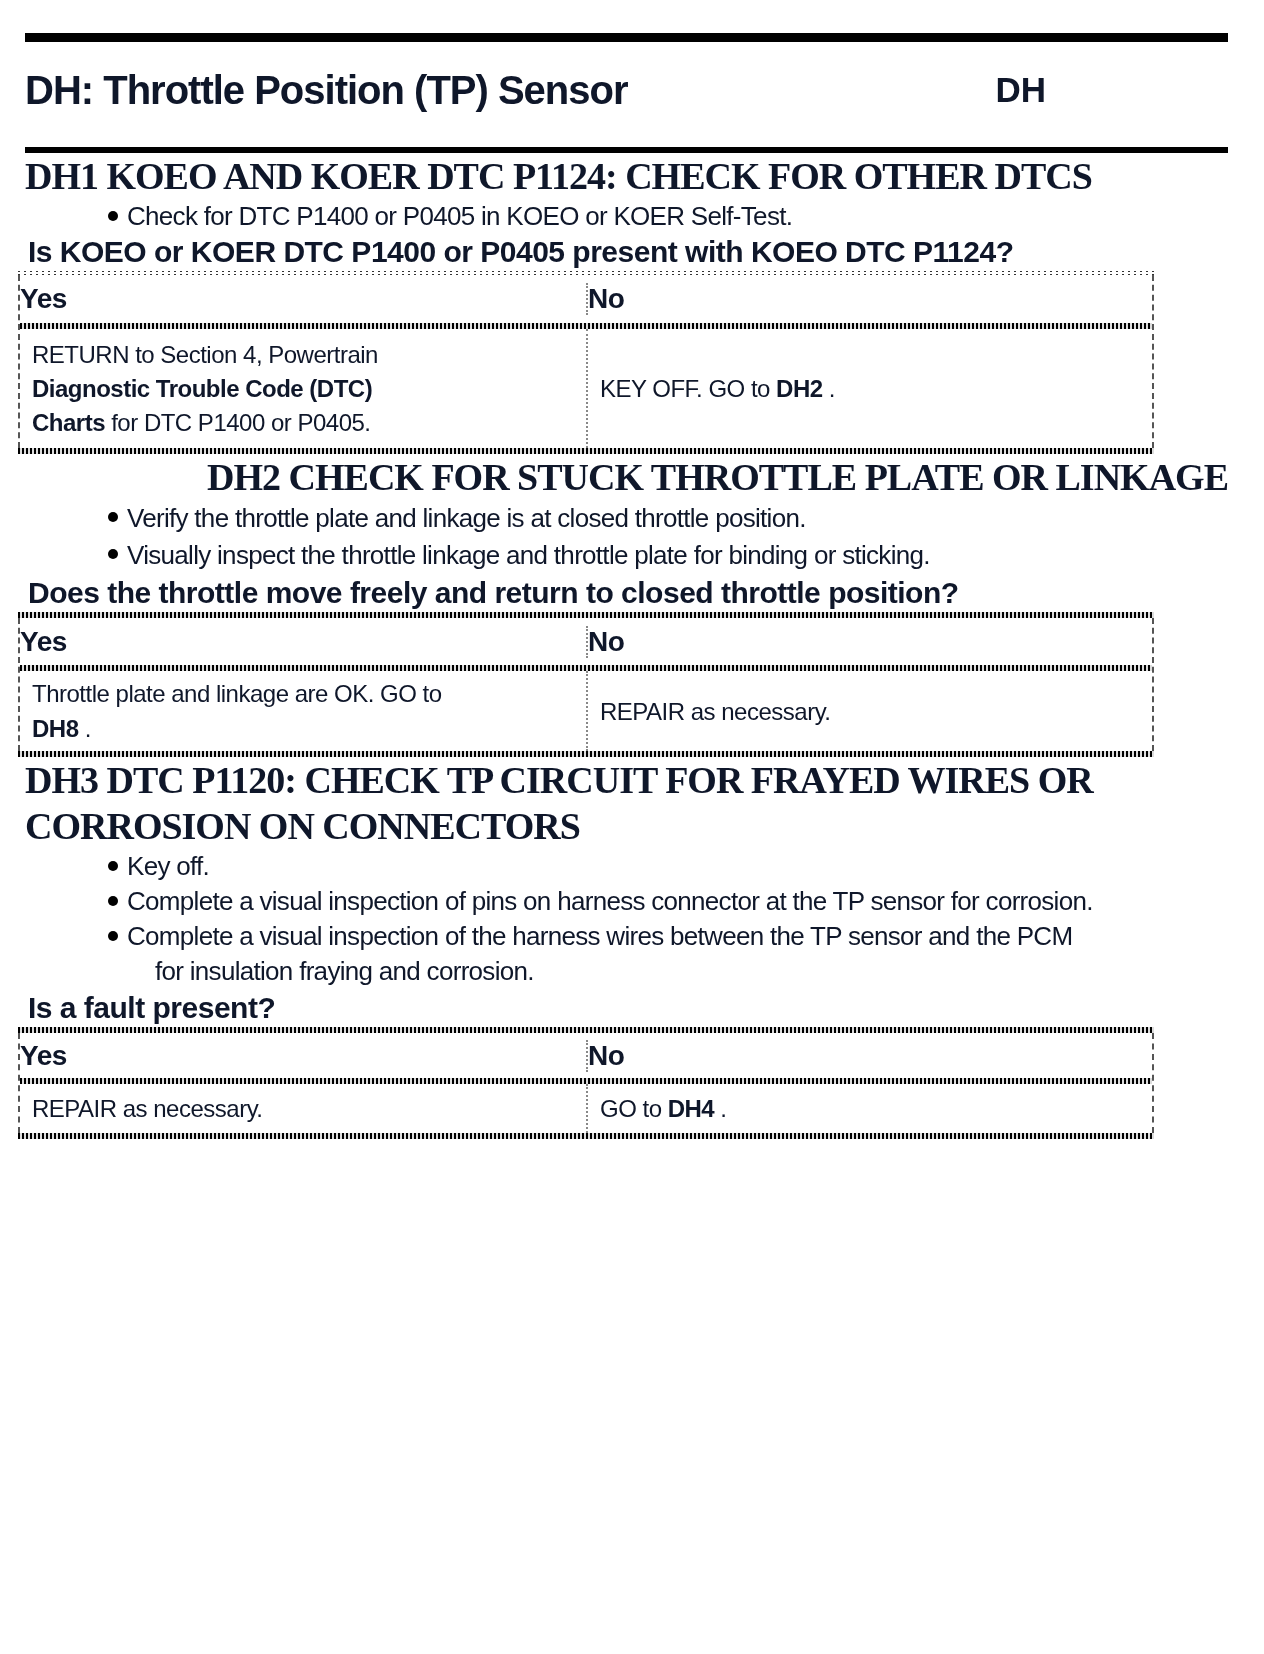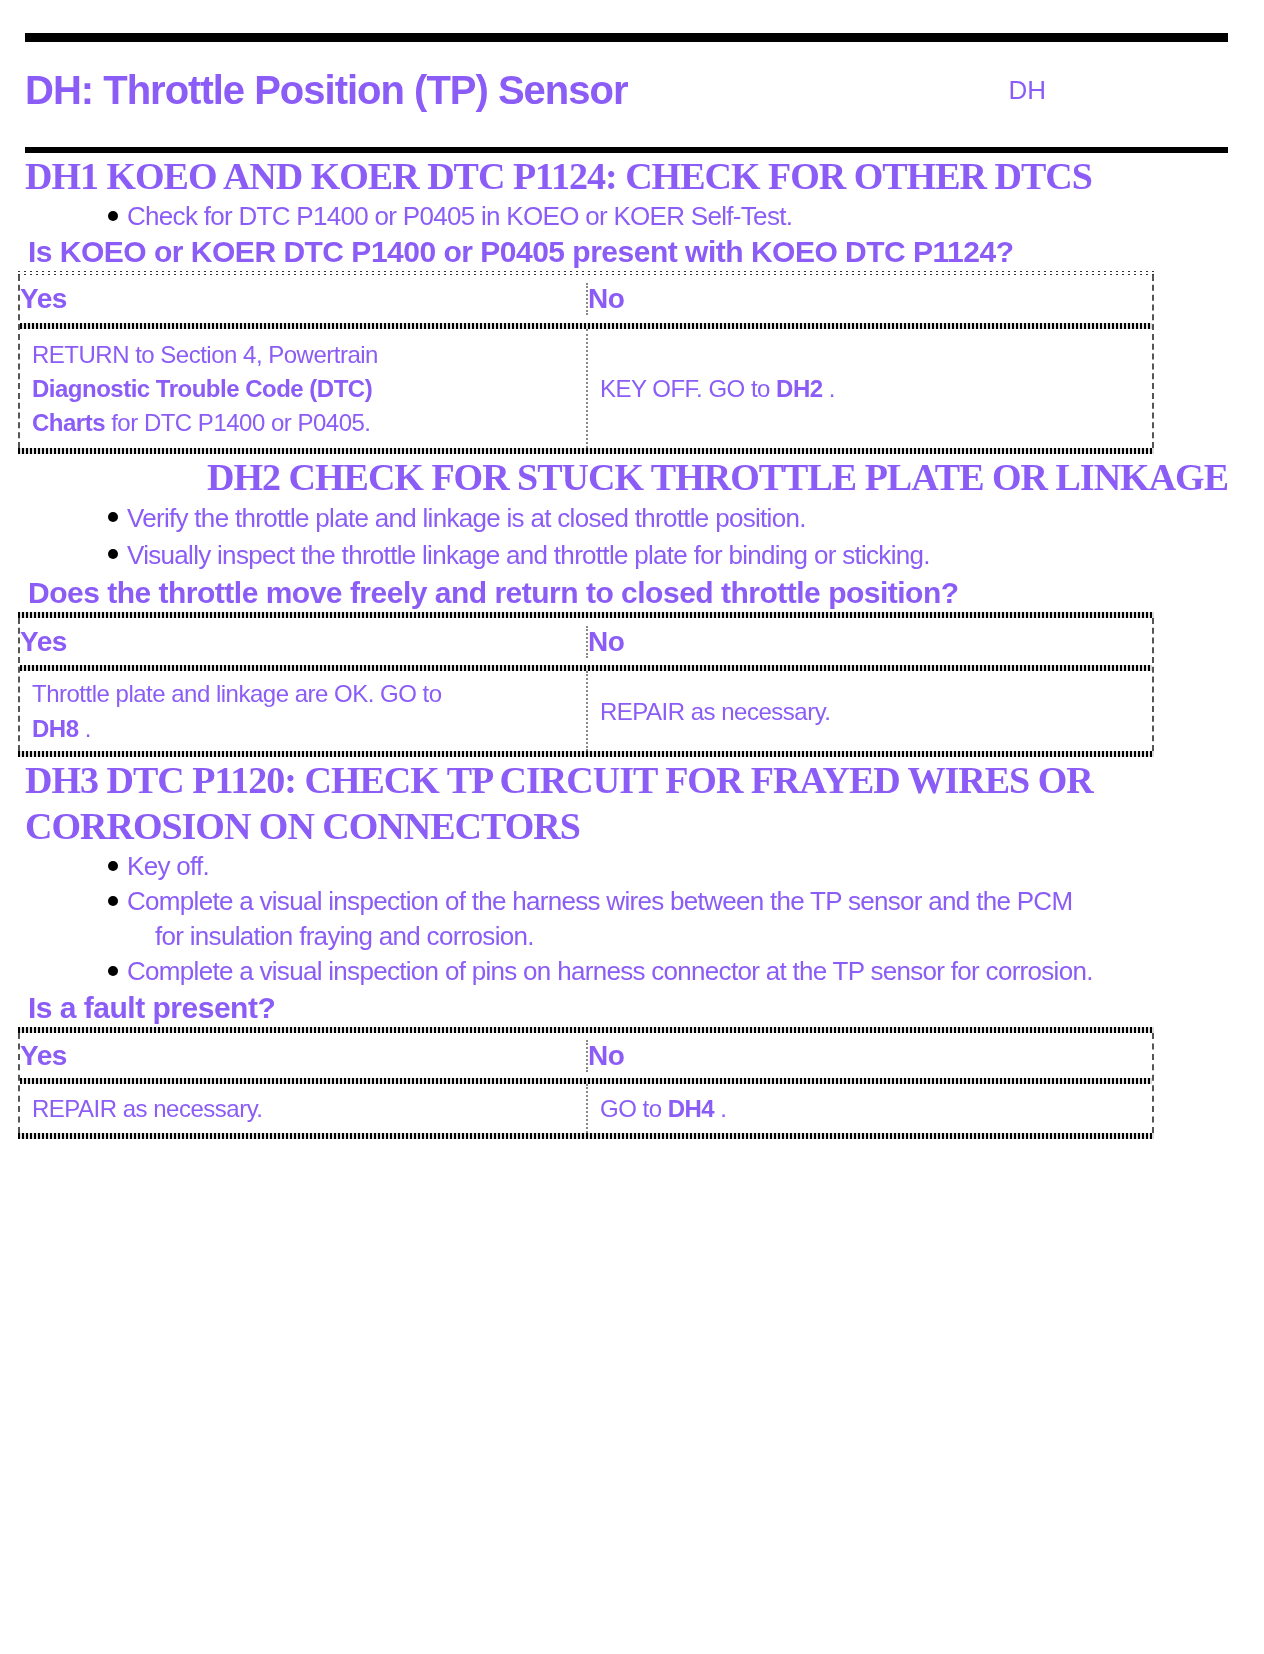--- a/index.html
+++ b/index.html
@@ -2,29 +2,29 @@
 <html><head>
 <meta charset="utf-8">
 <style>
   html,body { margin:0; padding:0; background:#fff; }
   .page {
     position:relative;
     width:1264px; height:1654px;
     box-sizing:border-box;
     padding:0 36px 0 25px;
     background:#fff;
-    color:#8b5cf6;
+    color:#0f172a;
     font-family:"Liberation Sans", sans-serif;
     overflow:hidden;
   }
   .rule-thick { height:9px; background:#000; margin-top:33px; }
   .rule-thin  { height:6px; background:#000; margin-top:35px; }
   .header-row { display:flex; align-items:flex-start; margin-top:26px; height:44px; }
   .doc-title  { font-size:40px; line-height:44px; font-weight:bold; letter-spacing:-1px; }
-  .doc-code   { font-size:26px; line-height:44px; font-weight:normal; margin-left:auto; margin-right:182px; }
+  .doc-code   { font-size:35px; line-height:44px; font-weight:bold; margin-left:auto; margin-right:182px; }
 
   h2.heading {
     font-family:"Liberation Serif", serif;
     font-weight:bold; font-size:38px; line-height:46px;
     letter-spacing:-1px; margin:0; padding:0;
   }
   .h-dh1 { margin-top:108px; }
   .h-dh2 { margin-top:92px;text-align:right; }
   .h-dh3 { margin-top:97px; }
 
@@ -158,25 +158,25 @@
   </section>
 
   <section>
     <h2 class="heading h-dh3"><span>DH3 DTC P1120: CHECK TP CIRCUIT FOR FRAYED WIRES OR</span><br><span>CORROSION ON CONNECTORS</span></h2>
 
     <ul class="bullets ul-s3">
       <li>
         <div>Key off.</div>
       </li>
       <li>
+        <div>Complete a visual inspection of pins on harness connector at the TP sensor for corrosion.</div>
+      </li>
+      <li>
         <div>Complete a visual inspection of the harness wires between the TP sensor and the PCM</div>
         <div class="cont">for insulation fraying and corrosion.</div>
-      </li>
-      <li>
-        <div>Complete a visual inspection of pins on harness connector at the TP sensor for corrosion.</div>
       </li>
     </ul>
 
     <p class="question q3">Is a fault present?</p>
 
     <div class="qtable t3">
       <div class="hatch"></div>
       <div class="trows">
         <div class="trow thead">
           <div class="cell hcell">Yes</div>

